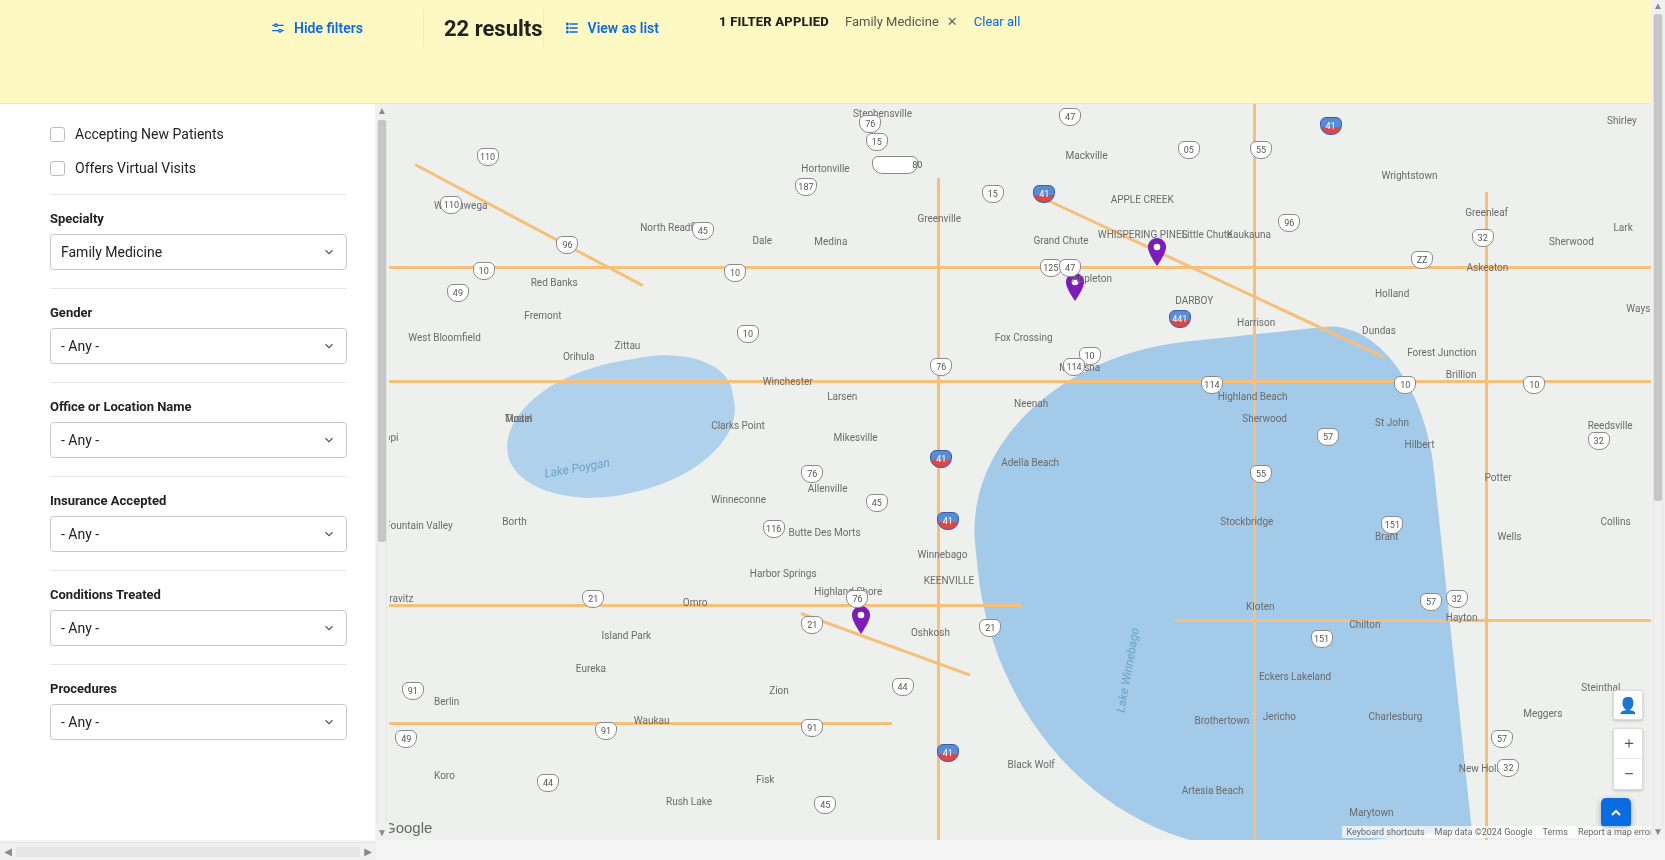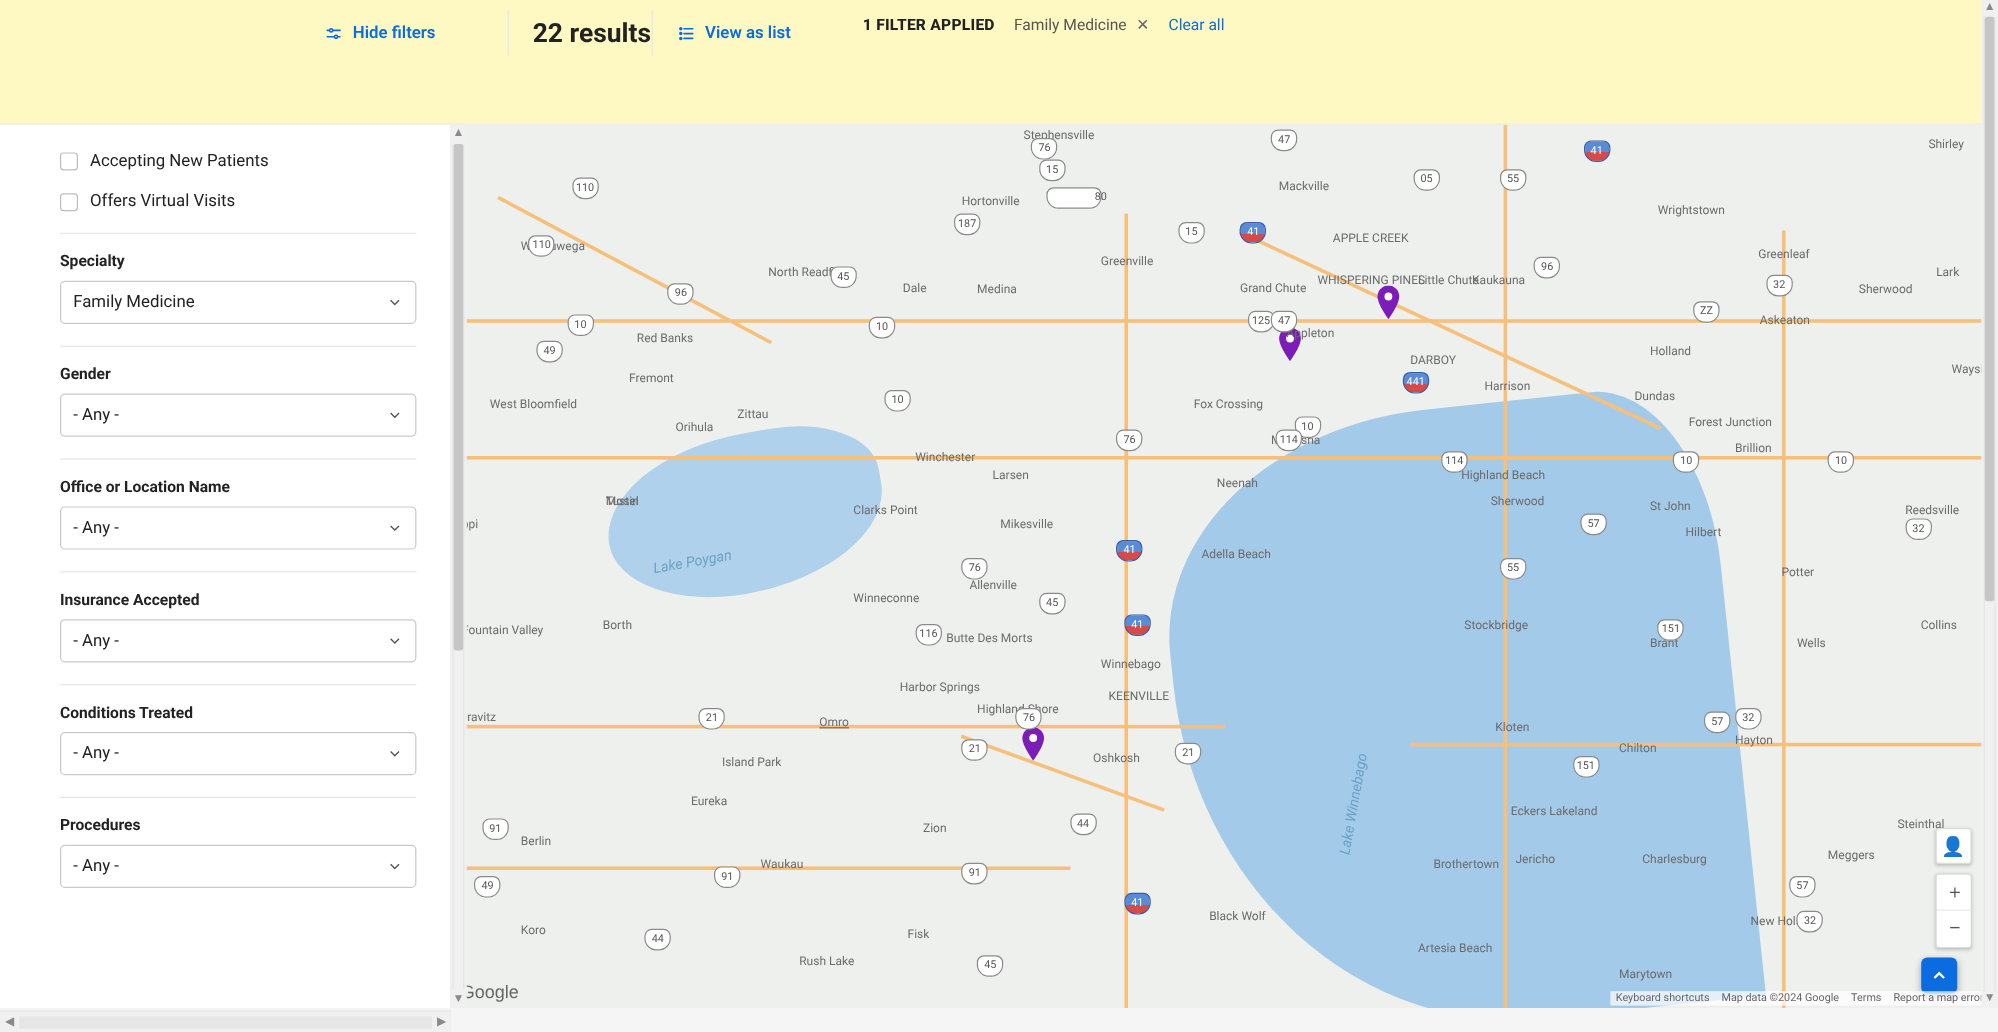--- a/index.html
+++ b/index.html
@@ -578,21 +578,21 @@
           <div class="city" style="left: 35%; top: 39%;">Larsen</div>
           <div class="city" style="left: 35.5%; top: 44.5%;">Mikesville</div>
           <div class="city" style="left: 26%; top: 43%;">Clarks Point</div>
           <div class="city" style="left: 33.5%; top: 51.5%;">Allenville</div>
           <div class="city" style="left: 26%; top: 53%;">Winneconne</div>
           <div class="city" style="left: 32%; top: 57.5%;">Butte Des Morts</div>
           <div class="city" style="left: 42%; top: 60.5%;">Winnebago</div>
           <div class="city" style="left: 42.5%; top: 64%;">KEENVILLE</div>
           <div class="city" style="left: 29%; top: 63%;">Harbor Springs</div>
           <div class="city" style="left: 34%; top: 65.5%;">Highland Shore</div>
-          <div class="city" style="left: 23.8%; top: 67%; text-decoration: underline;">Omro</div>
+          <div class="city" style="left: 23.8%; top: 67%;">Omro</div>
           <div class="city" style="left: 41.5%; top: 71%;">Oshkosh</div>
           <div class="city" style="left: 15.5%; top: 76%;">Eureka</div>
           <div class="city" style="left: 17.5%; top: 71.5%;">Island Park</div>
           <div class="city" style="left: 20%; top: 83%;">Waukau</div>
           <div class="city" style="left: 30.5%; top: 79%;">Zion</div>
           <div class="city" style="left: 29.5%; top: 91%;">Fisk</div>
           <div class="city" style="left: 22.5%; top: 94%;">Rush Lake</div>
           <div class="city" style="left: 49%; top: 89%;">Black Wolf</div>
           <div class="city" style="left: 65.5%; top: 56%;">Stockbridge</div>
           <div class="city" style="left: 77.5%; top: 58%;">Brant</div>

